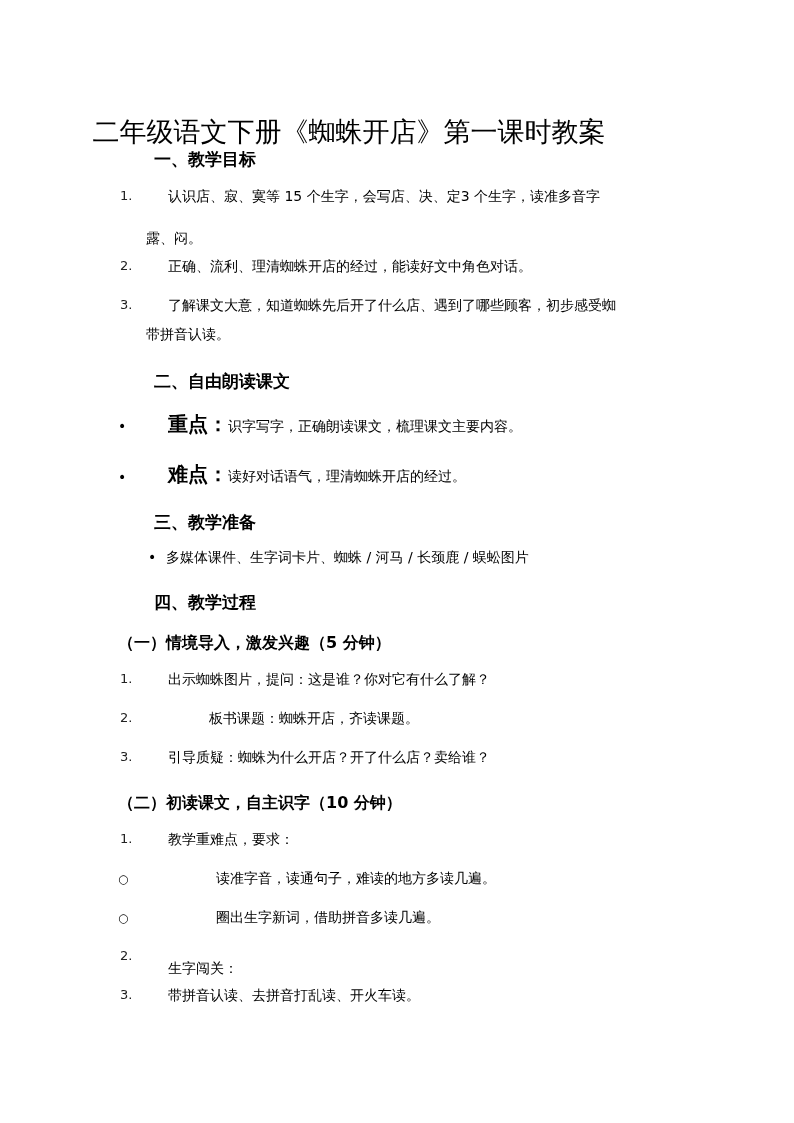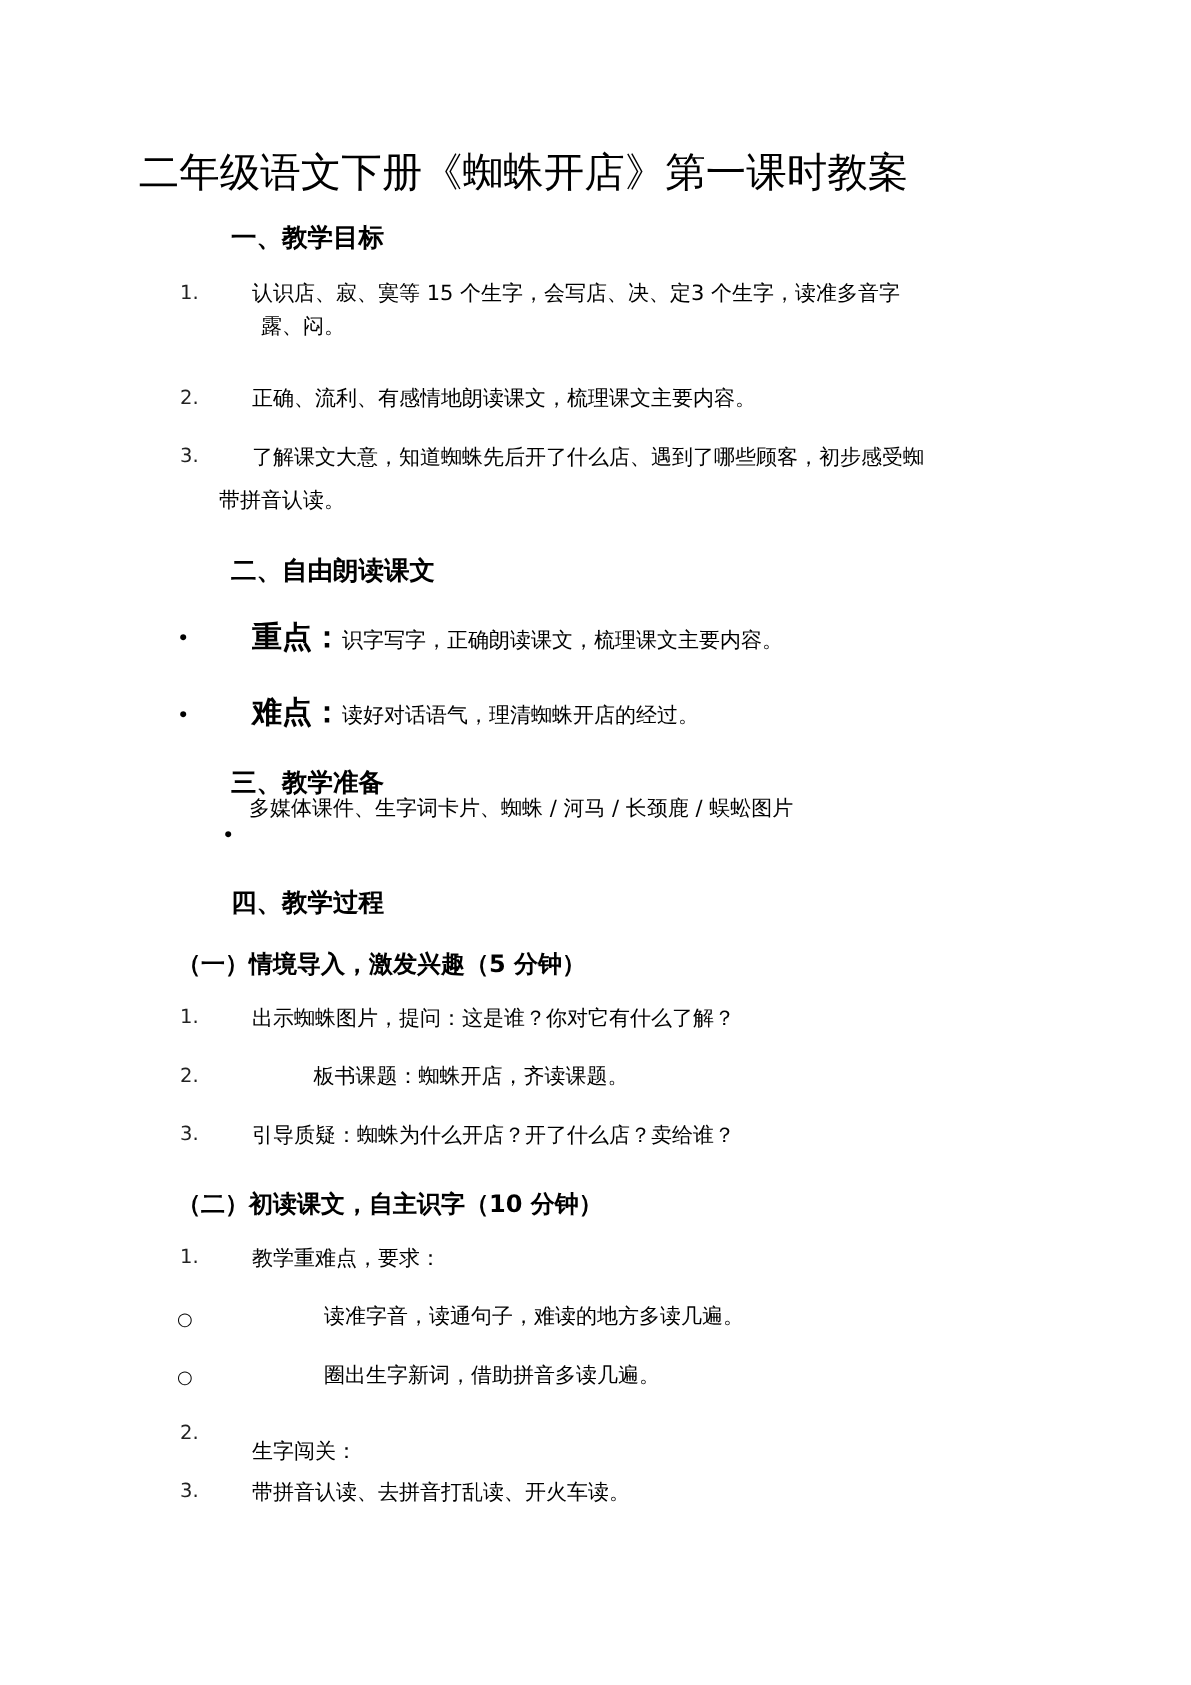--- a/index.html
+++ b/index.html
@@ -1,61 +1,61 @@
 <!DOCTYPE html>
 <html><head>
 <meta charset="utf-8">
 <style>
   html, body { margin: 0; padding: 0; background: #ffffff; }
   body { width: 794px; height: 1123px; position: relative; overflow: hidden;
          font-family: "DejaVu Sans", "Liberation Sans", sans-serif; color: #000; }
   .abs { position: absolute; white-space: nowrap; }
-  .title { left: 0; width: 698px; text-align: center; top: 98px; font-size: 27px; line-height: 36px; }
+  .title { left: 0; width: 698px; text-align: center; top: 114px; font-size: 27px; line-height: 36px; }
   .h1 { left: 118px; font-size: 17px; font-weight: bold; line-height: 22px; margin-left: 36px; }
   .h2 { left: 118px; font-size: 16px; font-weight: bold; line-height: 22px; }
   .num { left: 120px; font-size: 13px; line-height: 20px; color: #222; }
   .txt { font-size: 14px; line-height: 20px; }
   .bullet { left: 118px; font-size: 14px; line-height: 20px; }
   .key { font-size: 20px; font-weight: bold; }
   .circ { left: 118px; font-size: 12px; line-height: 20px; }
 </style>
 </head>
 <body>
 
 <div>
   <div class="abs title">二年级语文下册《蜘蛛开店》第一课时教案</div>
 
   <div class="abs h1" style="top:148px;">一、教学目标</div>
 
   <div class="abs num" style="top:186px;">1.</div>
   <div class="abs txt" style="left:168px;top:186px;">认识店、寂、寞等 15 个生字，会写店、决、定3 个生字，读准多音字</div>
-  <div class="abs txt" style="left:146px;top:208px;margin-left:28px;">露、闷。</div>
+  <div class="abs txt" style="left:146px;top:228px;">露、闷。</div>
 
   <div class="abs num" style="top:256px;">2.</div>
-  <div class="abs txt" style="left:168px;top:256px;">正确、流利、有感情地朗读课文，梳理课文主要内容。</div>
+  <div class="abs txt" style="left:168px;top:256px;">正确、流利、理清蜘蛛开店的经过，能读好文中角色对话。</div>
 
   <div class="abs num" style="top:295px;">3.</div>
   <div class="abs txt" style="left:168px;top:295px;">了解课文大意，知道蜘蛛先后开了什么店、遇到了哪些顾客，初步感受蜘</div>
   <div class="abs txt" style="left:146px;top:324px;">带拼音认读。</div>
 
   <div class="abs h1" style="top:370px;">二、自由朗读课文</div>
 
   <div class="abs bullet" style="top:416px;">•</div>
   <div class="abs" style="left:168px;top:410px;line-height:28px;">
     <span class="key">重点：</span><span class="txt">识字写字，正确朗读课文，梳理课文主要内容。</span>
   </div>
 
   <div class="abs bullet" style="top:467px;">•</div>
   <div class="abs" style="left:168px;top:460px;line-height:28px;">
     <span class="key">难点：</span><span class="txt">读好对话语气，理清蜘蛛开店的经过。</span>
   </div>
 
   <div class="abs h1" style="top:511px;">三、教学准备</div>
   <div class="abs txt" style="left:148px;top:547px;">•</div>
-  <div class="abs txt" style="left:166px;top:529px;">多媒体课件、生字词卡片、蜘蛛 / 河马 / 长颈鹿 / 蜈蚣图片</div>
+  <div class="abs txt" style="left:166px;top:547px;">多媒体课件、生字词卡片、蜘蛛 / 河马 / 长颈鹿 / 蜈蚣图片</div>
 
   <div class="abs h1" style="top:591px;">四、教学过程</div>
 
   <div class="abs h2" style="top:632px;">（一）情境导入，激发兴趣（5 分钟）</div>
 
   <div class="abs num" style="top:669px;">1.</div>
   <div class="abs txt" style="left:168px;top:669px;">出示蜘蛛图片，提问：这是谁？你对它有什么了解？</div>
 
   <div class="abs num" style="top:708px;">2.</div>
   <div class="abs txt" style="left:168px;top:708px;margin-left:41px;">板书课题：蜘蛛开店，齐读课题。</div>

